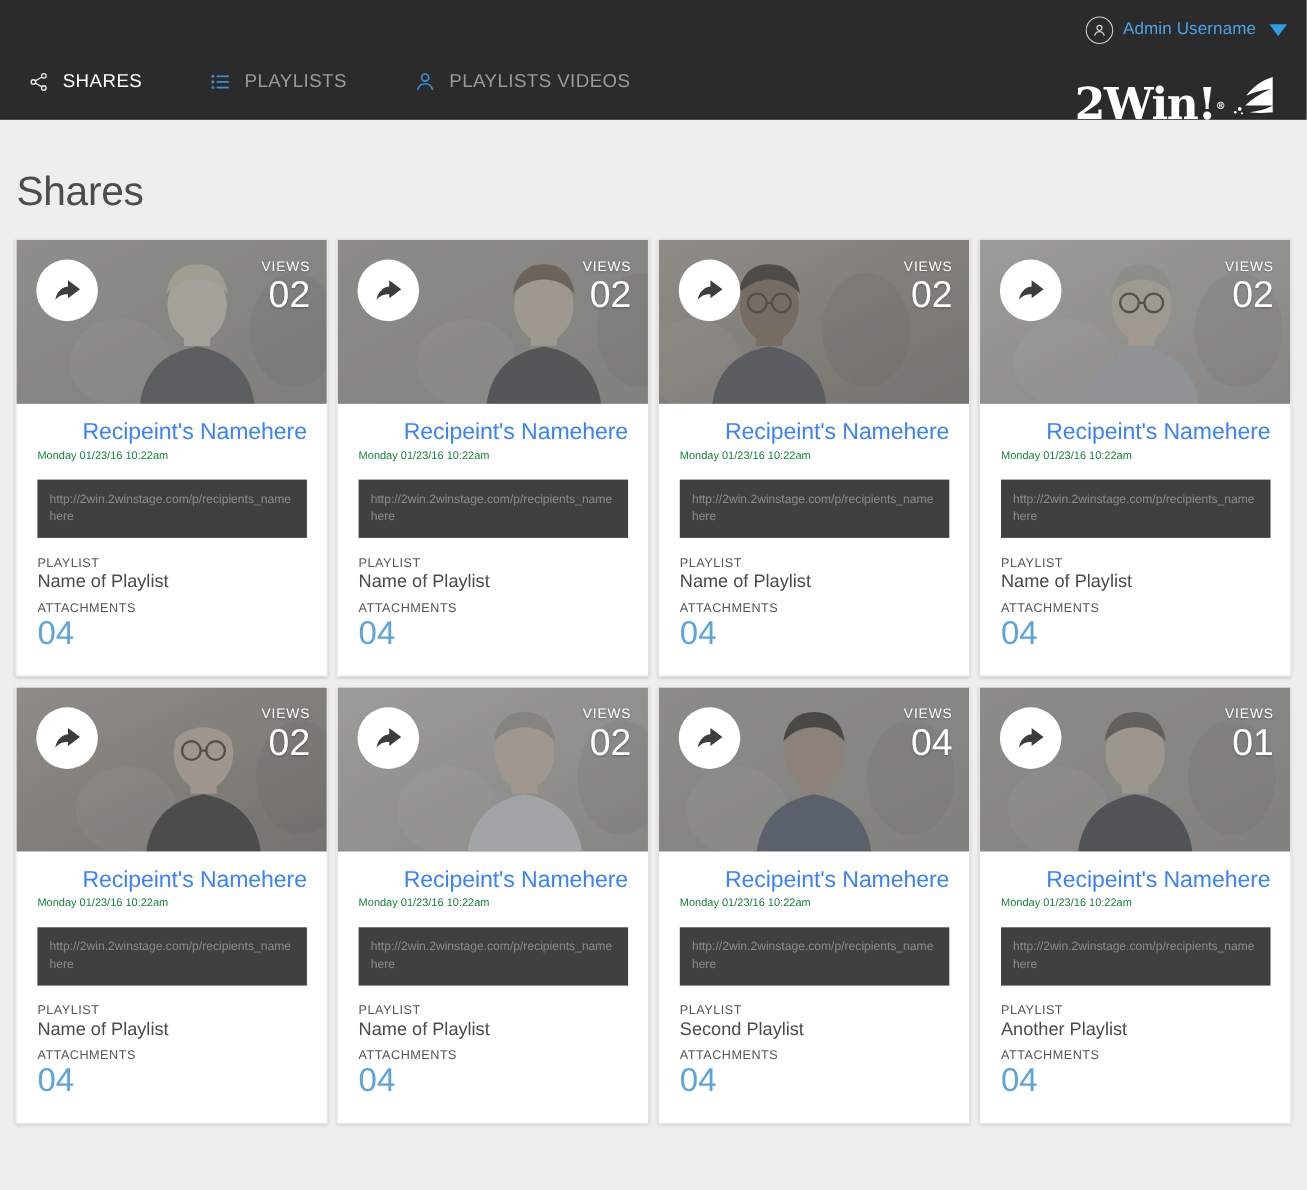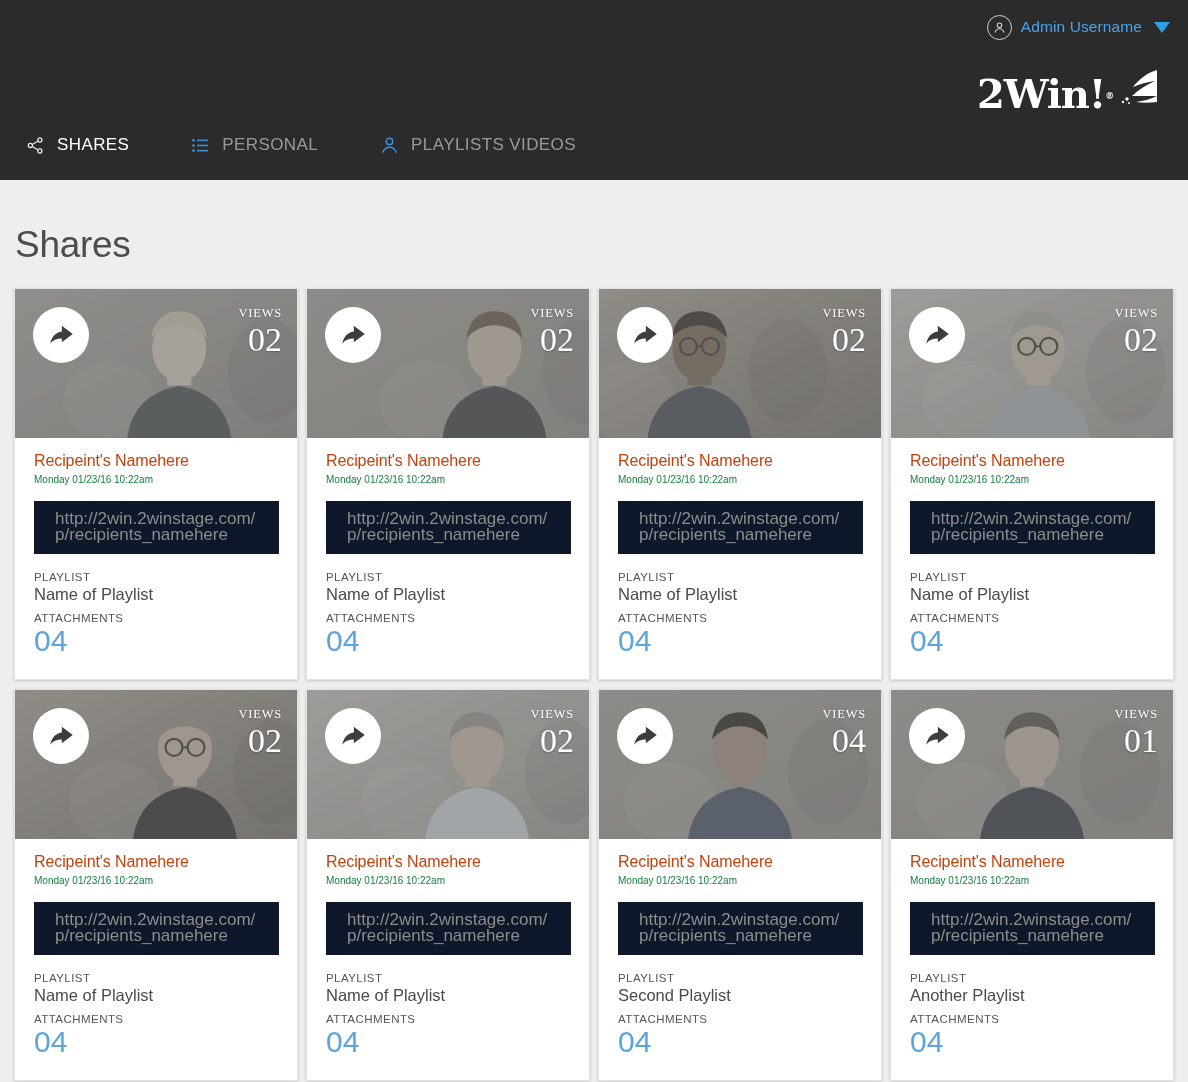--- a/index.html
+++ b/index.html
@@ -10,21 +10,21 @@
     height: 1082px;
     overflow: hidden;
     background: #eeeeee;
     font-family: "Liberation Sans", sans-serif;
   }
 
   
   .topbar {
     position: relative;
     width: 1188px;
-    height: 180px;
+    height: 109px;
     background: #2b2b2b;
   }
 
   .account-row {
     position: absolute;
     top: 14px;
     right: 18px;
     display: flex;
     align-items: center;
     gap: 9px;
@@ -161,54 +161,54 @@
   }
 
   .views-box {
     position: absolute;
     right: 15px;
     top: 17px;
     text-align: right;
     z-index: 4;
     color: #ffffff;
     text-shadow: 0 1px 2px rgba(0,0,0,.28);
-    font-family: Liberation Serif, serif;
   }
   .views-label {
     font-size: 12.5px;
     letter-spacing: .8px;
     display: block;
   }
   .views-count {
     font-size: 34px;
     line-height: 34px;
     display: block;
     margin-top: 2px;
     font-weight: 300;
     margin-left: 45px;
   }
 
   .card-body { padding: 14px 18px 22px 19px; }
 
   .recipient {
-    font-size: 16px;
-    color: #c2410c;
+    font-size: 21px;
+    color: #3b82f6;
     letter-spacing: -.1px;
+    text-align: right;
   }
   .timestamp {
     font-size: 10px;
     color: #15803d;
     margin-top: 4px;
   }
 
   .url-box {
     margin-top: 16px;
-    background: #0f172a;
-    padding: 10px 11px 11px 21px;
-    font-size: 17px;
+    background: #404040;
+    padding: 10px 11px 11px 11px;
+    font-size: 11px;
     line-height: 16px;
     color: #8c8c8c;
     word-break: break-all;
     min-height: 48px;
     cursor: text;
   }
 
   .meta-label {
     font-size: 11.5px;
     letter-spacing: .45px;
@@ -279,21 +279,21 @@
       <span class="nav-icon">
         <svg width="19" height="19" viewBox="0 0 24 24">
           <circle cx="3.2" cy="5.5" r="1.7" fill="#3d8fd4"></circle>
           <circle cx="3.2" cy="12" r="1.7" fill="#3d8fd4"></circle>
           <circle cx="3.2" cy="18.5" r="1.7" fill="#3d8fd4"></circle>
           <rect x="7.5" y="4.5" width="14" height="2" fill="#3d8fd4"></rect>
           <rect x="7.5" y="11" width="14" height="2" fill="#3d8fd4"></rect>
           <rect x="7.5" y="17.5" width="14" height="2" fill="#3d8fd4"></rect>
         </svg>
       </span>
-      <span class="nav-label">PERSONAL</span>
+      <span class="nav-label">PLAYLISTS</span>
     </div>
 
     <div class="nav-item">
       <span class="nav-icon">
         <svg width="19" height="19" viewBox="0 0 24 24">
           <circle cx="12" cy="7" r="4.1" fill="none" stroke="#3d8fd4" stroke-width="1.9"></circle>
           <path d="M3.6 20.5c1.5-4.4 4.9-6.4 8.4-6.4s6.9 2 8.4 6.4" fill="none" stroke="#3d8fd4" stroke-width="1.9" stroke-linecap="round"></path>
         </svg>
       </span>
       <span class="nav-label">PLAYLISTS VIDEOS</span>

